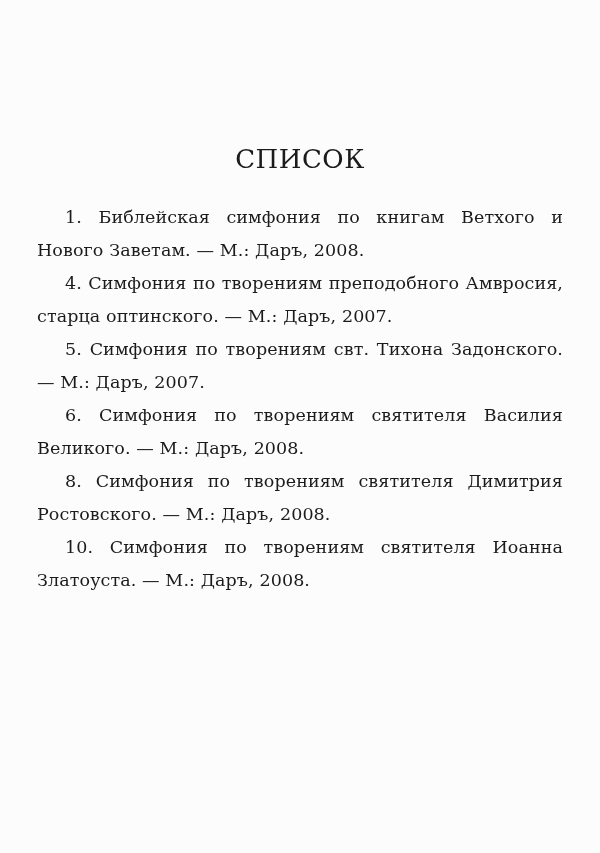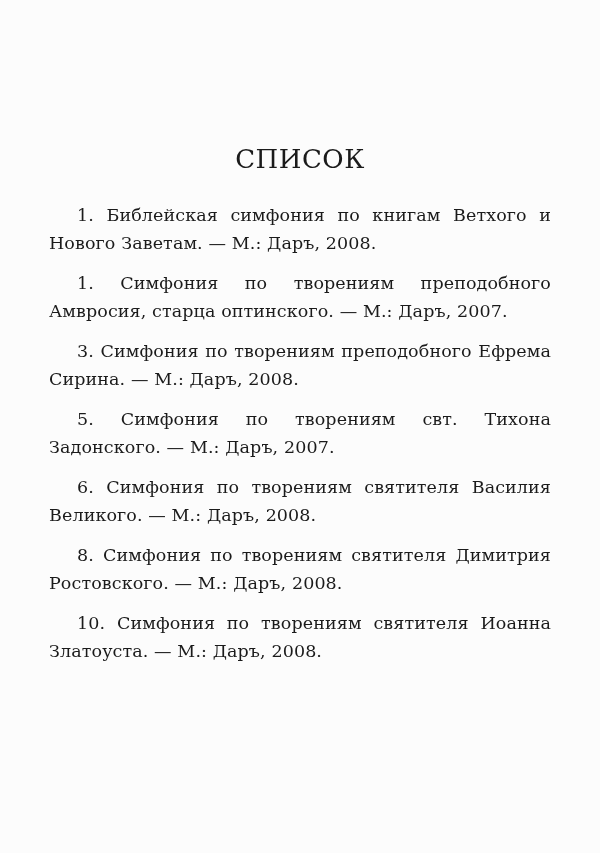--- a/index.html
+++ b/index.html
@@ -30,37 +30,36 @@
   .title-line {
     display: block;
     line-height: 32px;
     white-space: nowrap;
   }
   .refs {
     margin: 0;
     padding: 0;
   }
   .ref {
-    margin: 12px;
+    margin: 0;
     font-size: 17.5px;
-    line-height: 28px;
+    line-height: 33px;
     text-align: justify;
     text-indent: 28px;
     letter-spacing: 0.1px;
   }
 </style>
 </head>
 <body style="background: rgb(252, 252, 252); color: rgb(27, 27, 27);">
 
 <div class="page">
   <h1 class="title">
     <span class="title-line">СПИСОК</span>
   </h1>
   <div class="refs">
     <p class="ref">1. Библейская симфония по книгам Ветхого и Нового Заветам. — М.: Даръ, 2008.</p>
-    <p class="ref">1. Симфония по творениям преподобного Амвросия, старца оптинского. — М.: Даръ, 2007.</p>
-    <p class="ref">3. Симфония по творениям преподобного Ефрема Сирина. — М.: Даръ, 2008.</p>
+    <p class="ref">4. Симфония по творениям преподобного Амвросия, старца оптинского. — М.: Даръ, 2007.</p>
     <p class="ref">5. Симфония по творениям свт. Тихона Задонского. — М.: Даръ, 2007.</p>
     <p class="ref">6. Симфония по творениям святителя Василия Великого. — М.: Даръ, 2008.</p>
     <p class="ref">8. Симфония по творениям святителя Димитрия Ростовского. — М.: Даръ, 2008.</p>
     <p class="ref">10. Симфония по творениям святителя Иоанна Златоуста. — М.: Даръ, 2008.</p>
   </div>
 </div>
 
 </body></html>

